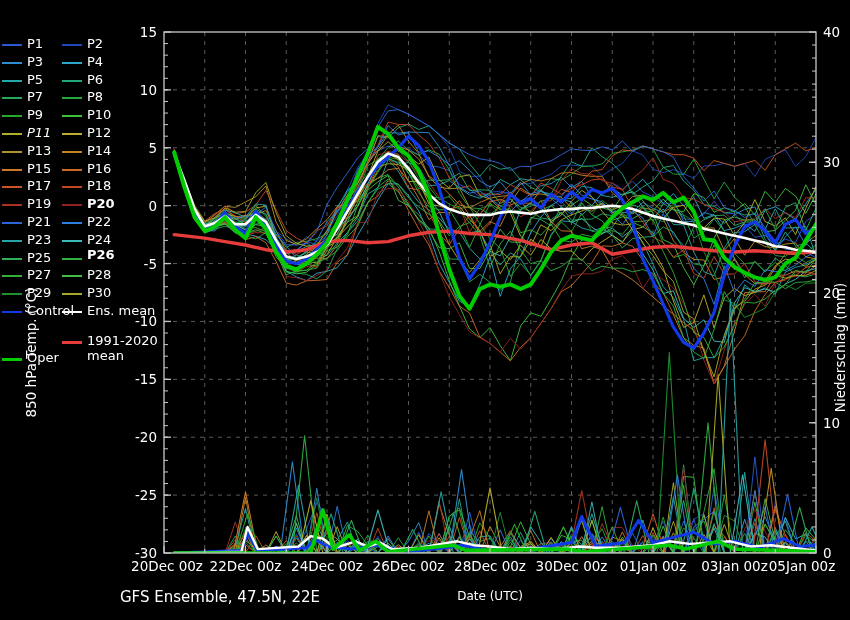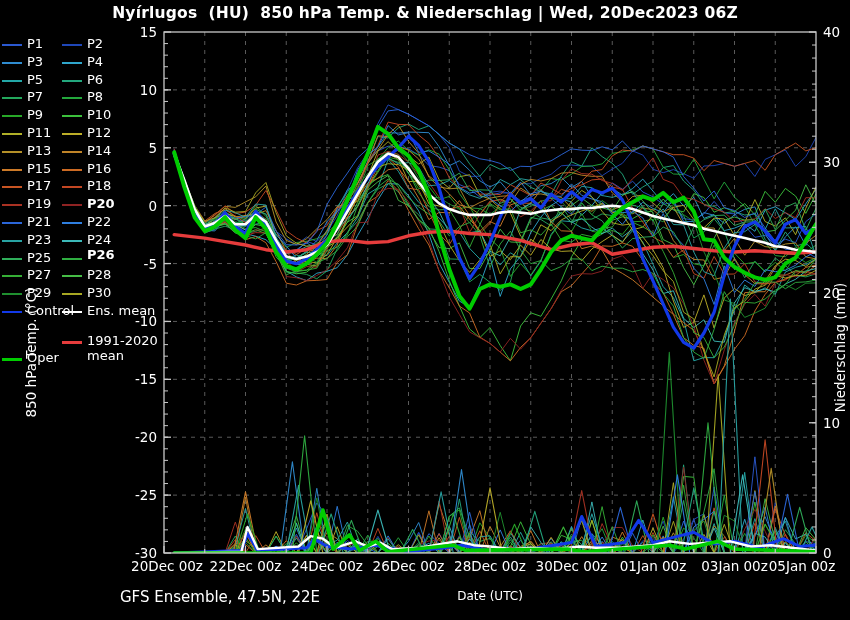--- a/index.html
+++ b/index.html
@@ -12,21 +12,20 @@
   .lg-line{position:absolute;width:20px;height:0;border-top-style:solid;}
   .footer-left{position:absolute;left:120px;top:588px;font-size:15px;}
   .footer-right{position:absolute;left:648px;top:588px;font-size:15px;}
   .date-utc{position:absolute;left:390px;top:589px;width:200px;text-align:center;font-size:12px;}
   svg text{fill:#fff;}
 </style>
 </head>
 <body>
 
 <div id="stage">
-  <div class="title">Nyírlugos  (HU)  850 hPa Temp. &amp; Niederschlag | Wed, 20Dec2023 06Z</div>
 
   <div id="legend">
       <div class="lg-line" style="left: 2px; top: 44px; border-top-width: 2px; border-top-color: rgb(43, 89, 208);"></div>
       <div class="lg-item" style="left: 27px; top: 36px;">P1</div>
       <div class="lg-line" style="left: 62px; top: 44px; border-top-width: 2px; border-top-color: rgb(31, 71, 184);"></div>
       <div class="lg-item" style="left: 87px; top: 36px;">P2</div>
       <div class="lg-line" style="left: 2px; top: 61.8px; border-top-width: 2px; border-top-color: rgb(47, 140, 208);"></div>
       <div class="lg-item" style="left: 27px; top: 53.8px;">P3</div>
       <div class="lg-line" style="left: 62px; top: 61.8px; border-top-width: 2px; border-top-color: rgb(47, 166, 204);"></div>
       <div class="lg-item" style="left: 87px; top: 53.8px;">P4</div>
@@ -36,21 +35,21 @@
       <div class="lg-item" style="left: 87px; top: 71.6px;">P6</div>
       <div class="lg-line" style="left: 2px; top: 97.4px; border-top-width: 2px; border-top-color: rgb(35, 168, 92);"></div>
       <div class="lg-item" style="left: 27px; top: 89.4px;">P7</div>
       <div class="lg-line" style="left: 62px; top: 97.4px; border-top-width: 2px; border-top-color: rgb(35, 168, 60);"></div>
       <div class="lg-item" style="left: 87px; top: 89.4px;">P8</div>
       <div class="lg-line" style="left: 2px; top: 115.2px; border-top-width: 2px; border-top-color: rgb(40, 168, 40);"></div>
       <div class="lg-item" style="left: 27px; top: 107.2px;">P9</div>
       <div class="lg-line" style="left: 62px; top: 115.2px; border-top-width: 2px; border-top-color: rgb(60, 192, 60);"></div>
       <div class="lg-item" style="left: 87px; top: 107.2px;">P10</div>
       <div class="lg-line" style="left: 2px; top: 133px; border-top-width: 2px; border-top-color: rgb(176, 176, 40);"></div>
-      <div class="lg-item" style="left: 27px; top: 125px;">P11</div>
+      <div class="lg-item" style="left: 27px; top: 125px; font-style: italic;">P11</div>
       <div class="lg-line" style="left: 62px; top: 133px; border-top-width: 2px; border-top-color: rgb(188, 174, 40);"></div>
       <div class="lg-item" style="left: 87px; top: 125px;">P12</div>
       <div class="lg-line" style="left: 2px; top: 150.8px; border-top-width: 2px; border-top-color: rgb(180, 144, 40);"></div>
       <div class="lg-item" style="left: 27px; top: 142.8px;">P13</div>
       <div class="lg-line" style="left: 62px; top: 150.8px; border-top-width: 2px; border-top-color: rgb(192, 132, 40);"></div>
       <div class="lg-item" style="left: 87px; top: 142.8px;">P14</div>
       <div class="lg-line" style="left: 2px; top: 168.6px; border-top-width: 2px; border-top-color: rgb(204, 122, 40);"></div>
       <div class="lg-item" style="left: 27px; top: 160.6px;">P15</div>
       <div class="lg-line" style="left: 62px; top: 168.6px; border-top-width: 2px; border-top-color: rgb(204, 106, 35);"></div>
       <div class="lg-item" style="left: 87px; top: 160.6px;">P16</div>

